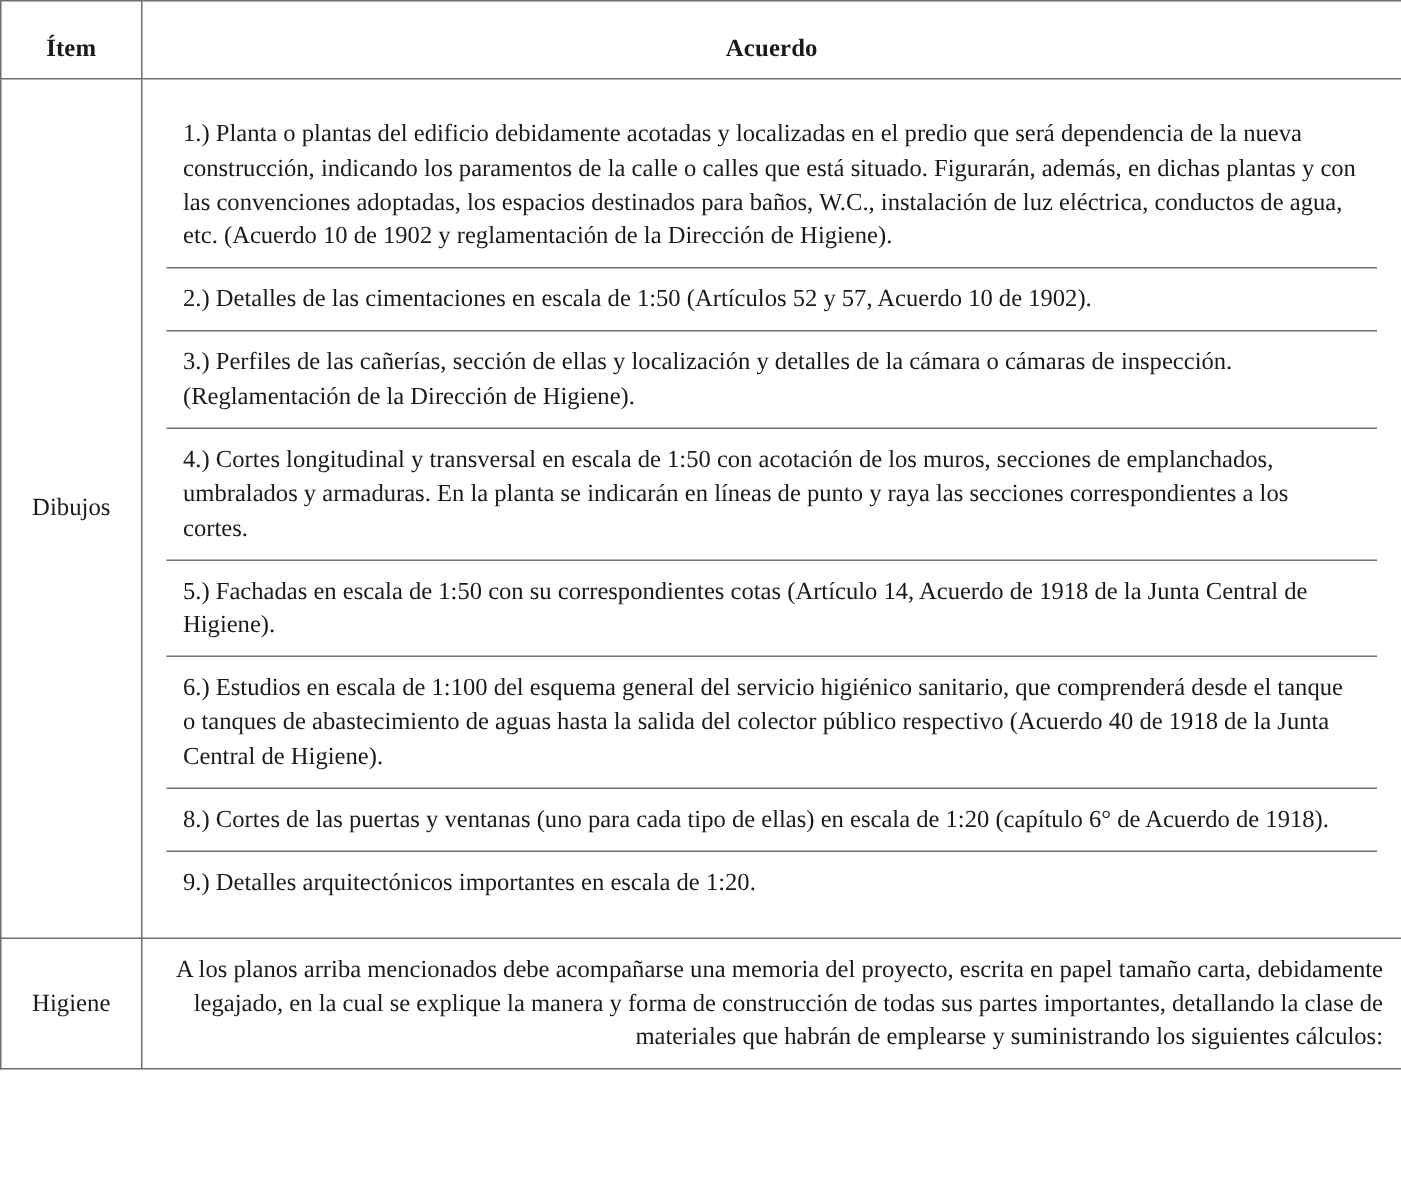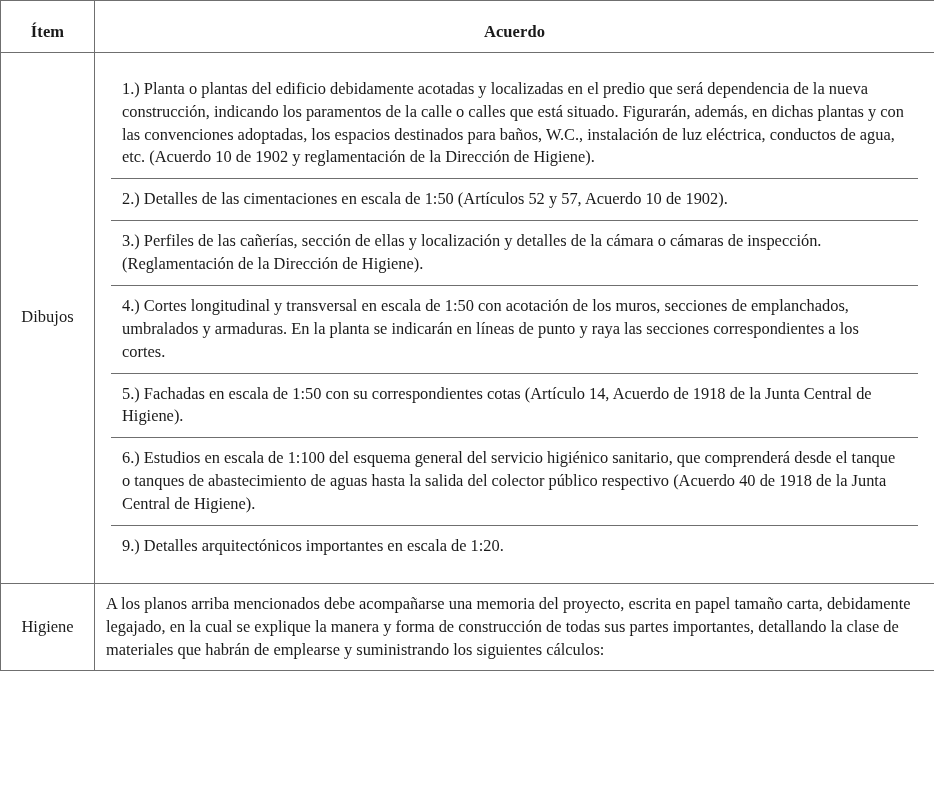--- a/index.html
+++ b/index.html
@@ -58,21 +58,21 @@
     line-height: 1.25;
     padding: 4px 8px;
     border-right: 1px solid #6f6f6f;
   }
 
   
   td.detail-cell {
     padding: 9px 12px 9px 11px;
     font-size: 16.4px;
     line-height: 1.395;
-    text-align: left;
+    text-align: right;
     hyphens: none;
   }
 
   
   table.inner {
     width: 100%;
     border-collapse: collapse;
     table-layout: fixed;
   }
   table.inner td {
@@ -126,20 +126,23 @@
             <tr>
               <td>4.) Cortes longitudinal y transversal en escala de 1:50 con acotación de los muros, secciones de emplanchados, umbralados y armaduras. En la planta se indicarán en líneas de punto y raya las secciones correspondientes a los cortes.</td>
             </tr>
             <tr>
               <td>5.) Fachadas en escala de 1:50 con su correspondientes cotas (Artículo 14, Acuerdo de 1918 de la Junta Central de Higiene).</td>
             </tr>
             <tr>
               <td>6.) Estudios en escala de 1:100 del esquema general del servicio higiénico sanitario, que comprenderá desde el tanque o tanques de abastecimiento de aguas hasta la salida del colector público respectivo (Acuerdo 40 de 1918 de la Junta Central de Higiene).</td>
             </tr>
             <tr>
+              <td>8.) Cortes de las puertas y ventanas (uno para cada tipo de ellas) en escala de 1:20 (capítulo 6° de Acuerdo de 1918).</td>
+            </tr>
+            <tr>
               <td>9.) Detalles arquitectónicos importantes en escala de 1:20.</td>
             </tr>
           </tbody>
         </table>
       </td>
     </tr>
 
     <tr>
       <td class="cat-cell">Higiene</td>
       <td class="detail-cell">A los planos arriba mencionados debe acompañarse una memoria del proyecto, escrita en papel tamaño carta, debidamente legajado, en la cual se explique la manera y forma de construcción de todas sus partes importantes, detallando la clase de materiales que habrán de emplearse y suministrando los siguientes cálculos:</td>

